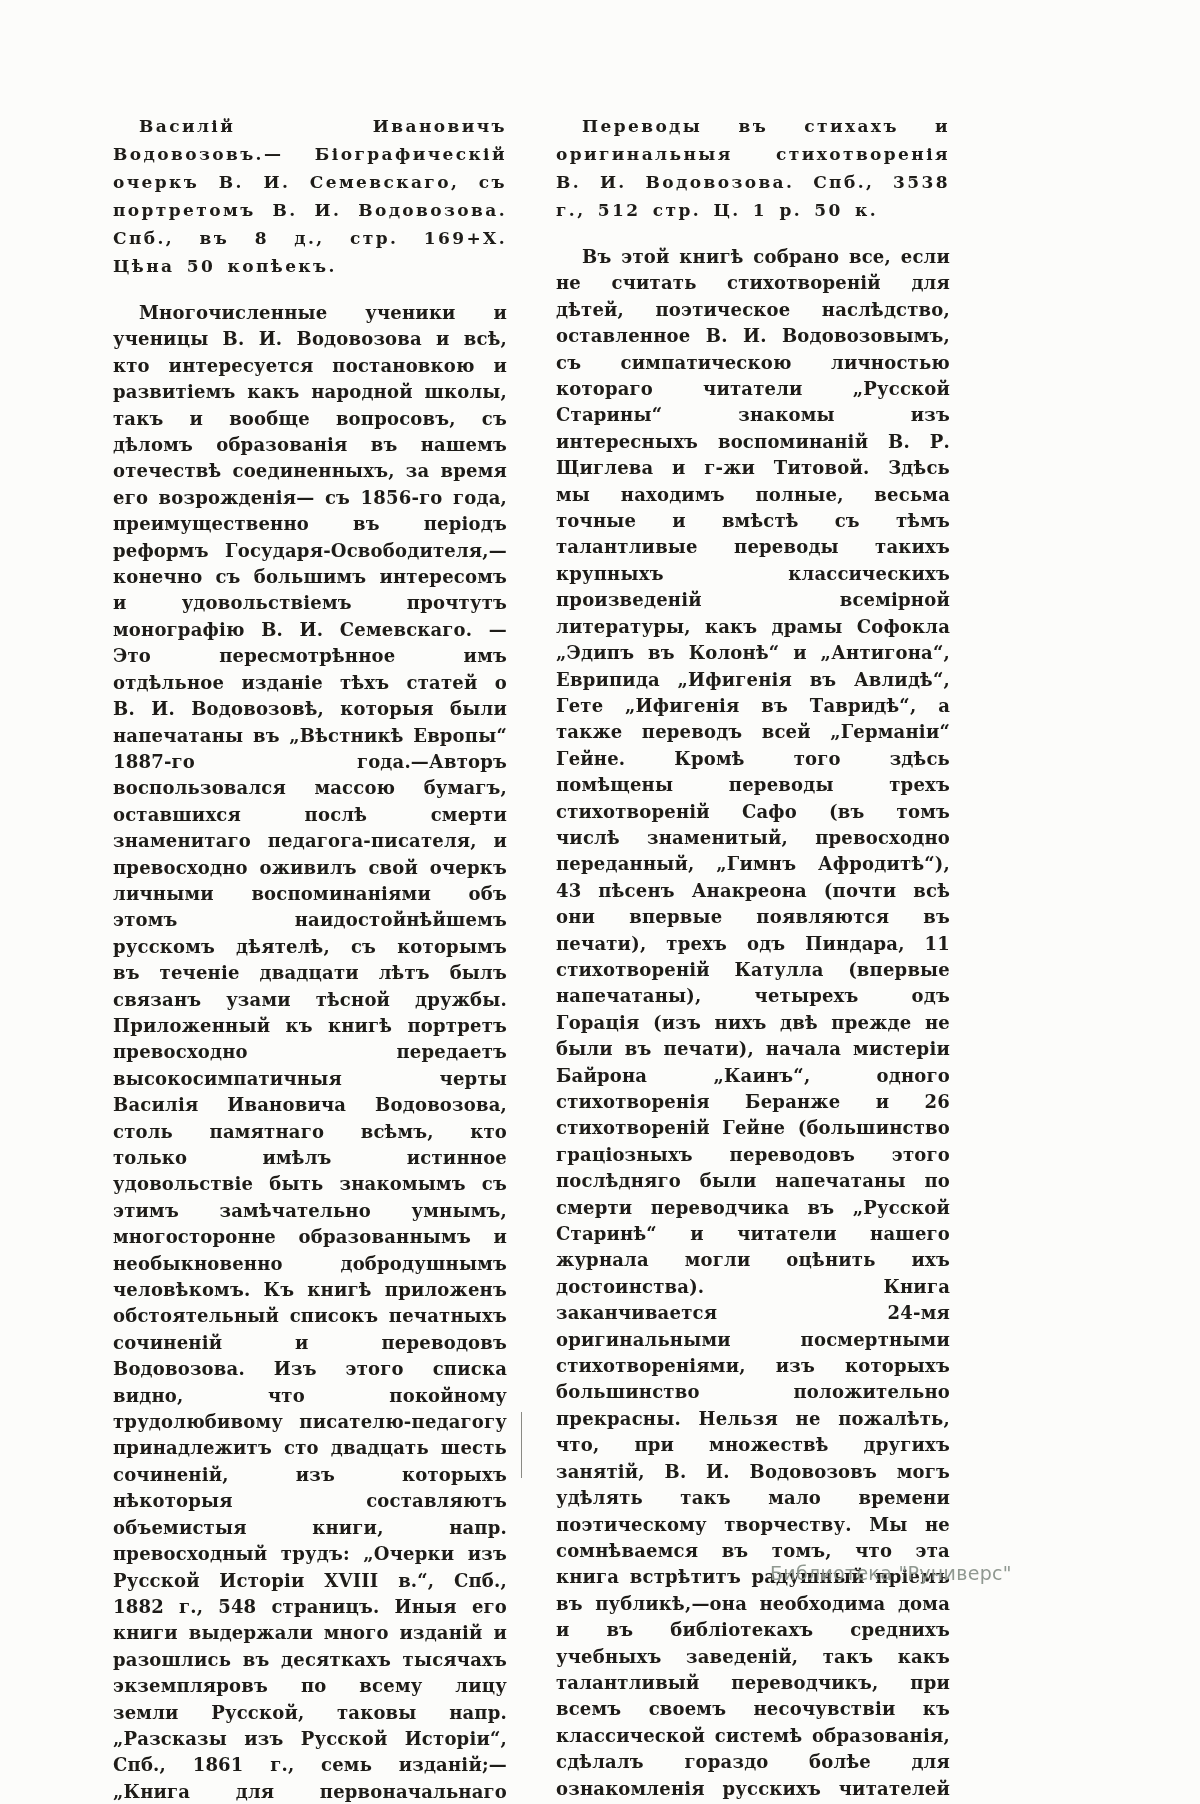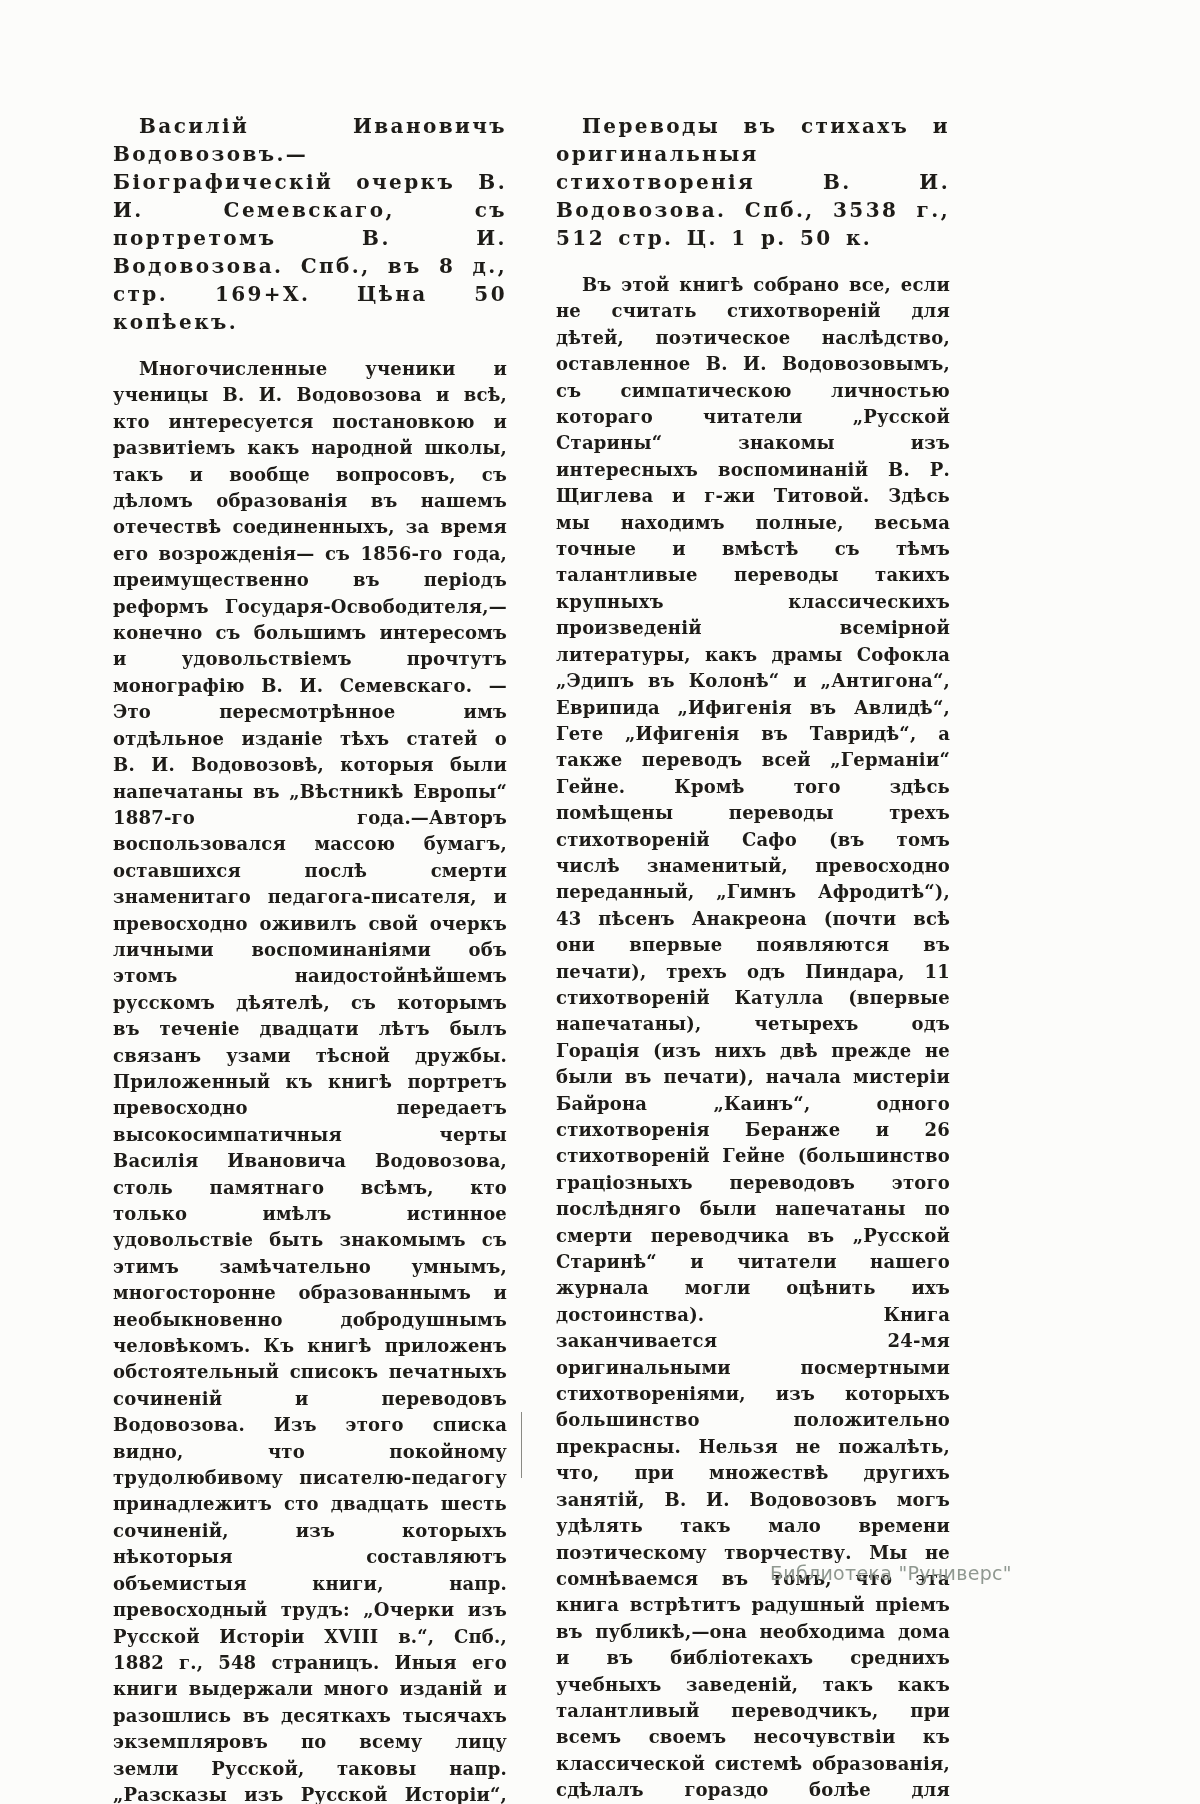--- a/index.html
+++ b/index.html
@@ -22,21 +22,21 @@
   .col {
     position: absolute;
     top: 112px;
     width: 394px;
   }
   .col-left  { left: 113px; }
   .col-right { left: 556px; }
 
   .heading {
     margin: 0 0 20px 0;
-    font-size: 20px;
+    font-size: 17px;
     line-height: 28px;
     font-weight: 700;
     letter-spacing: 2.4px;
     word-spacing: 4px;
     text-align: justify;
     text-indent: 26px;
   }
   .bodytext {
     margin: 0;
     font-size: 18px;

